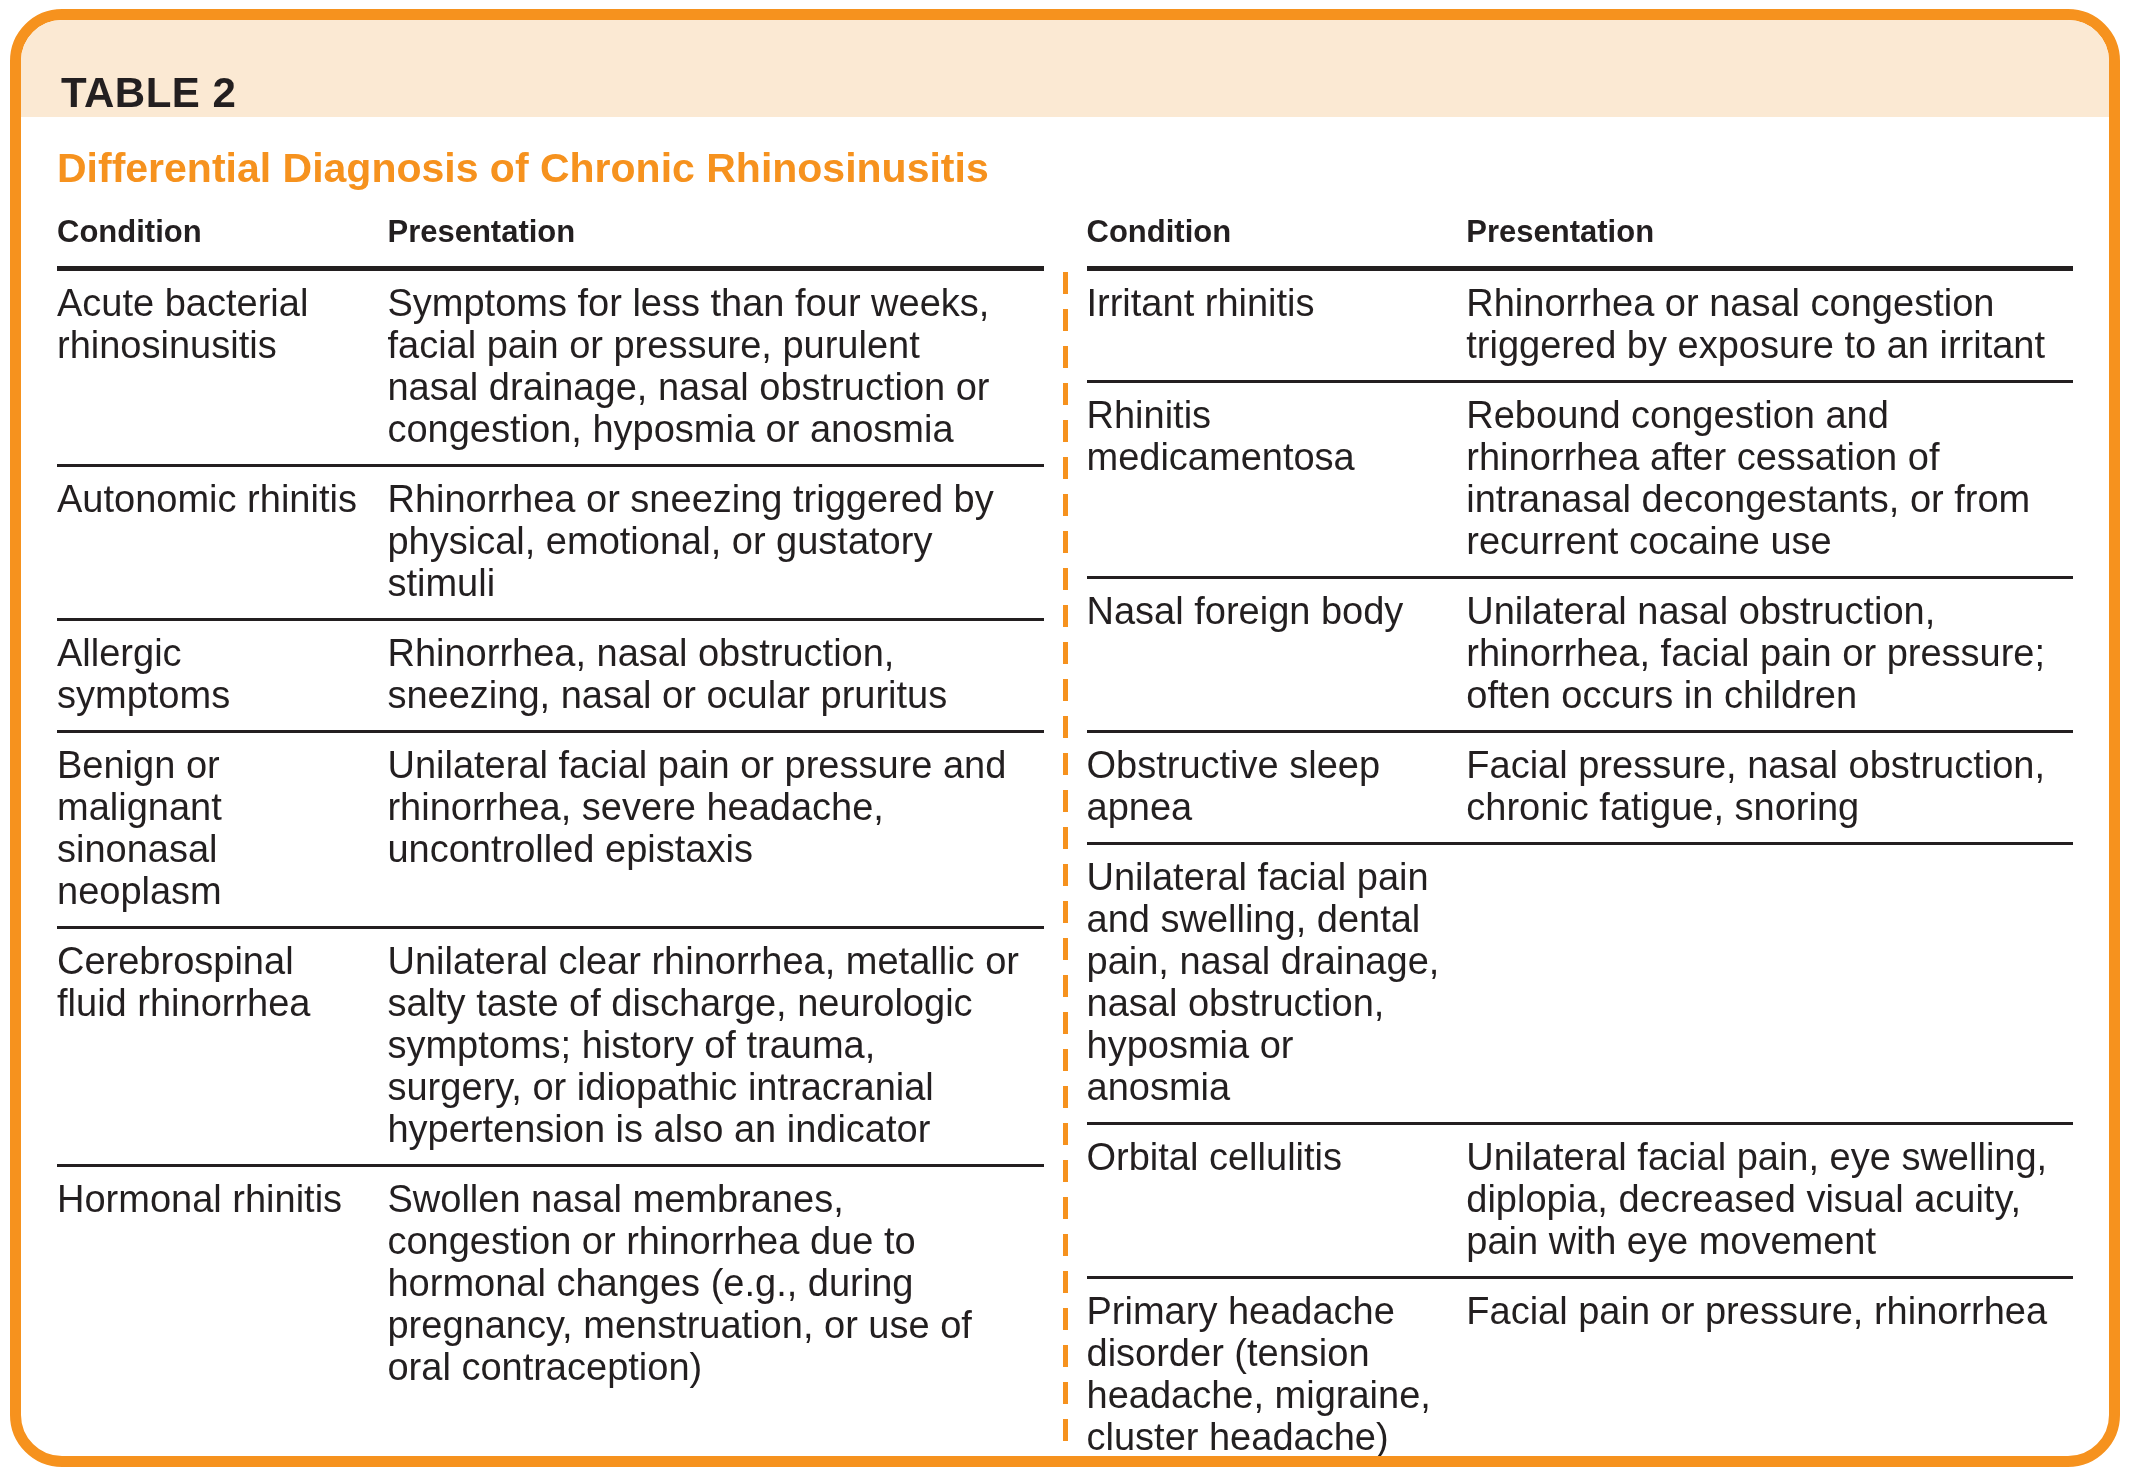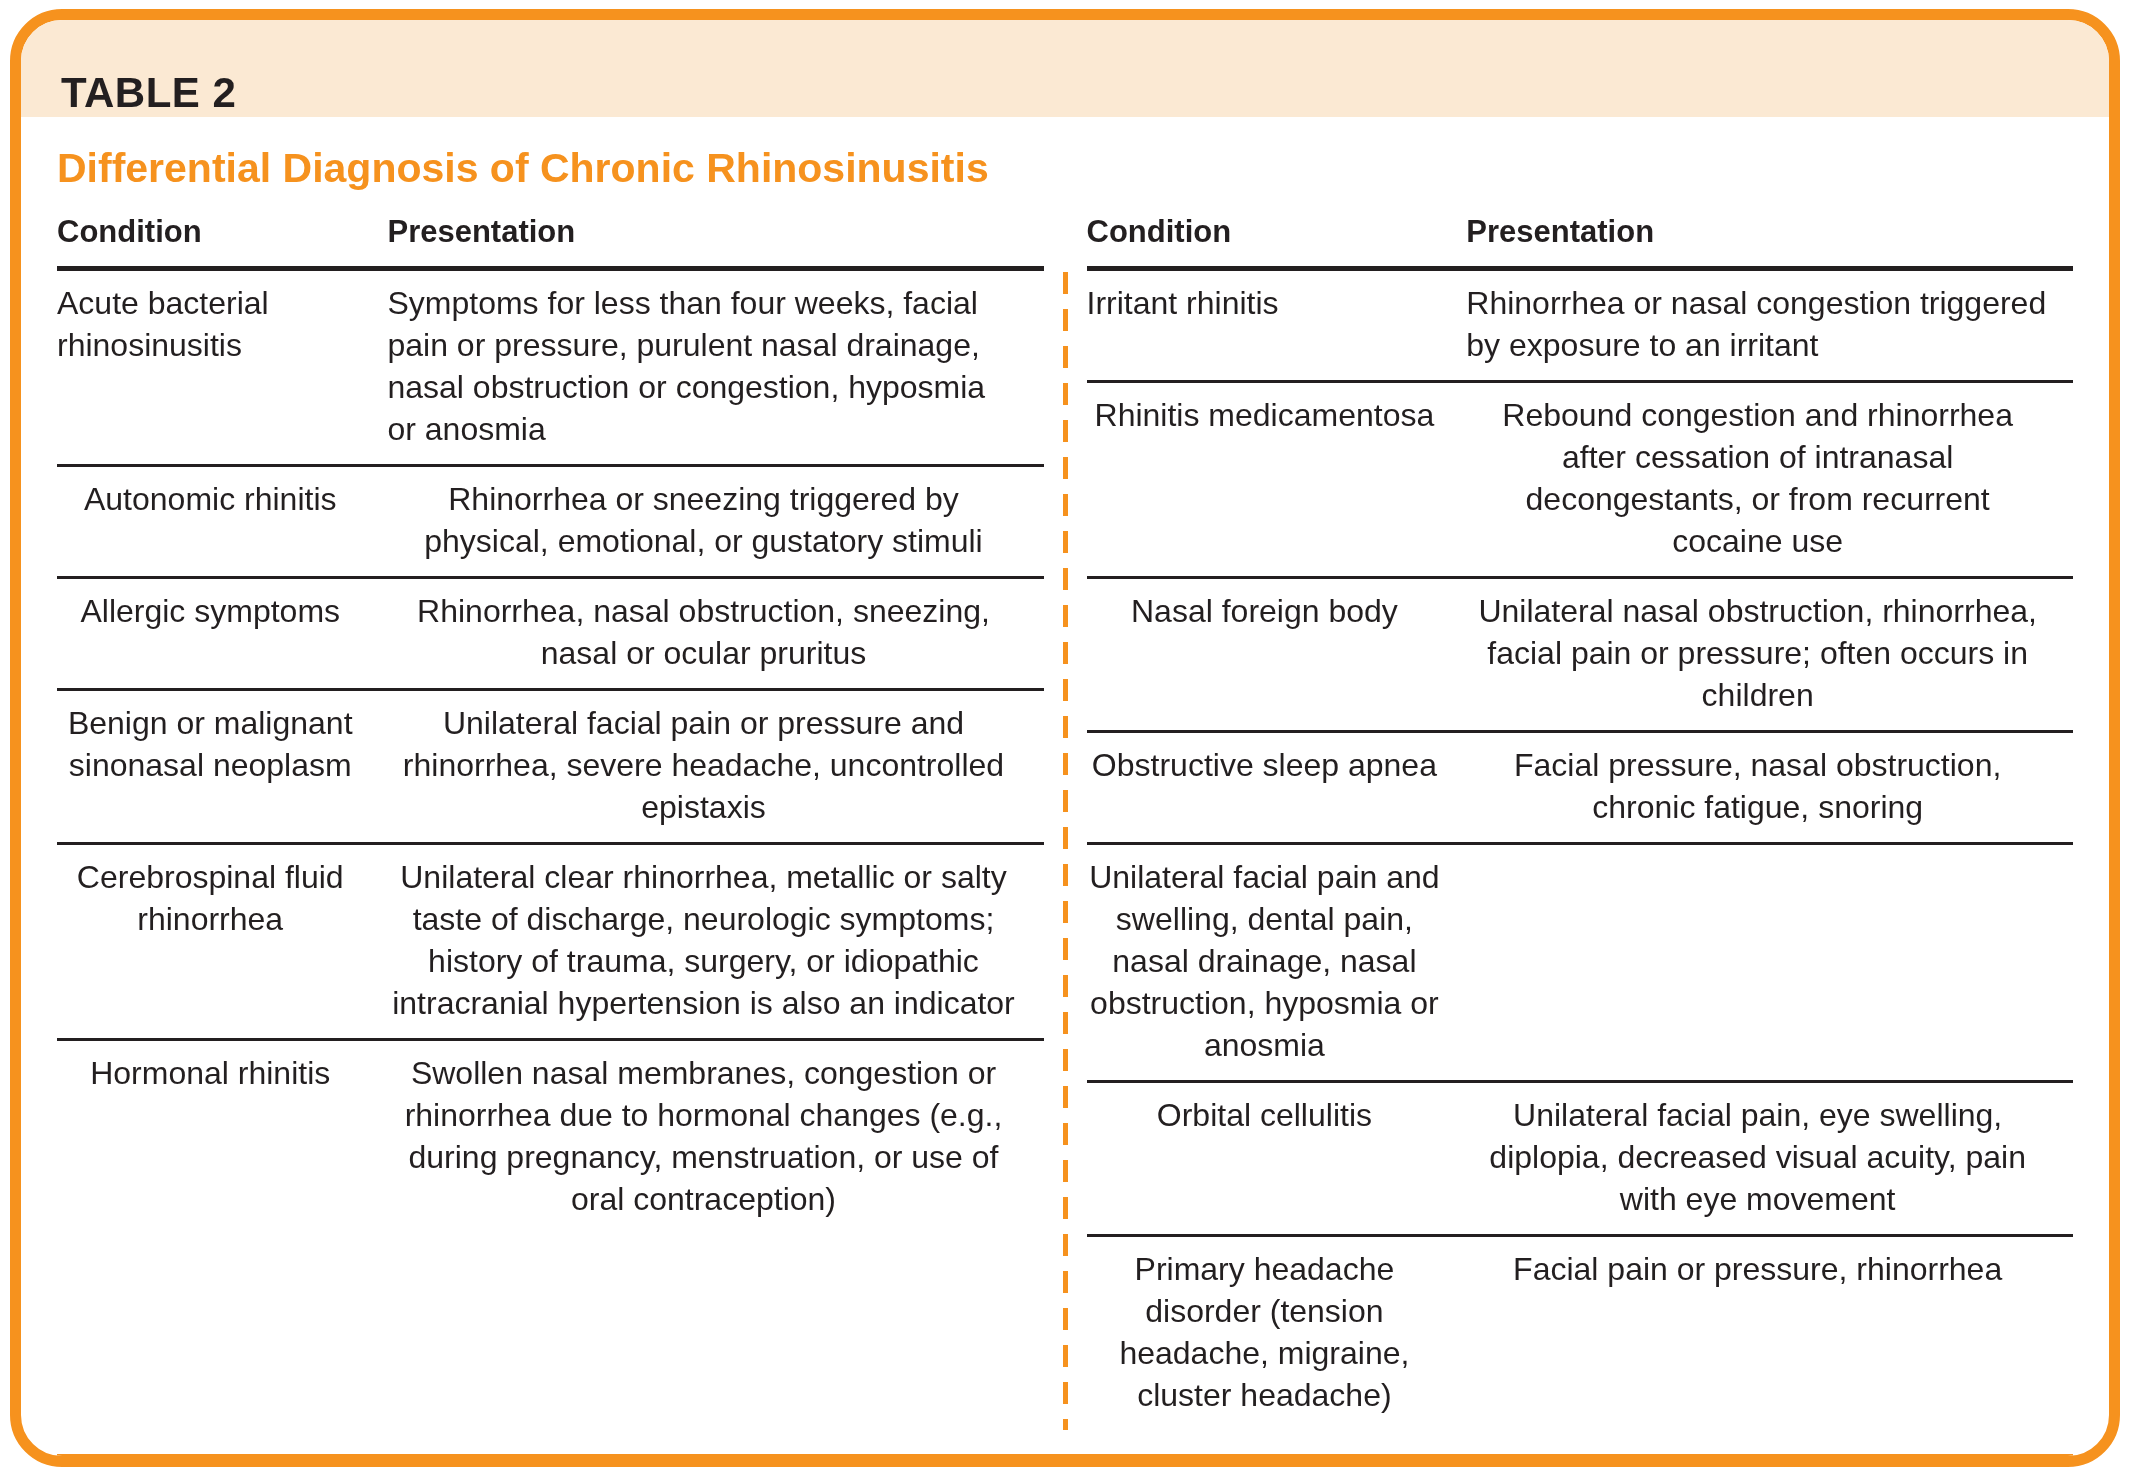--- a/index.html
+++ b/index.html
@@ -52,23 +52,23 @@
   }
   .th{
     font-size:31px;font-weight:bold;line-height:1.2;
     padding:0 24px 16px 0;
     color:var(--text-ink);
   }
   .trow{
     display:grid;grid-template-columns:var(--cond-w) 1fr;
     padding:11px 0 14px 0;
   }
-  .trow + .trow{border-top:3px solid var(--rule-ink);text-align:center;}
+  .trow + .trow{border-top:3px solid var(--rule-ink);}
   .td{
-    font-size:32px;line-height:42px;
+    font-size:38px;line-height:42px;
     padding-right:24px;
     color:var(--text-ink);
   }
   .divider{
     flex:0 0 5px;width:5px;
     margin-top:59px;
     background:repeating-linear-gradient(to bottom,
       var(--accent-orange) 0 22px, transparent 22px 37px);
   }
   .bottom-rule{

